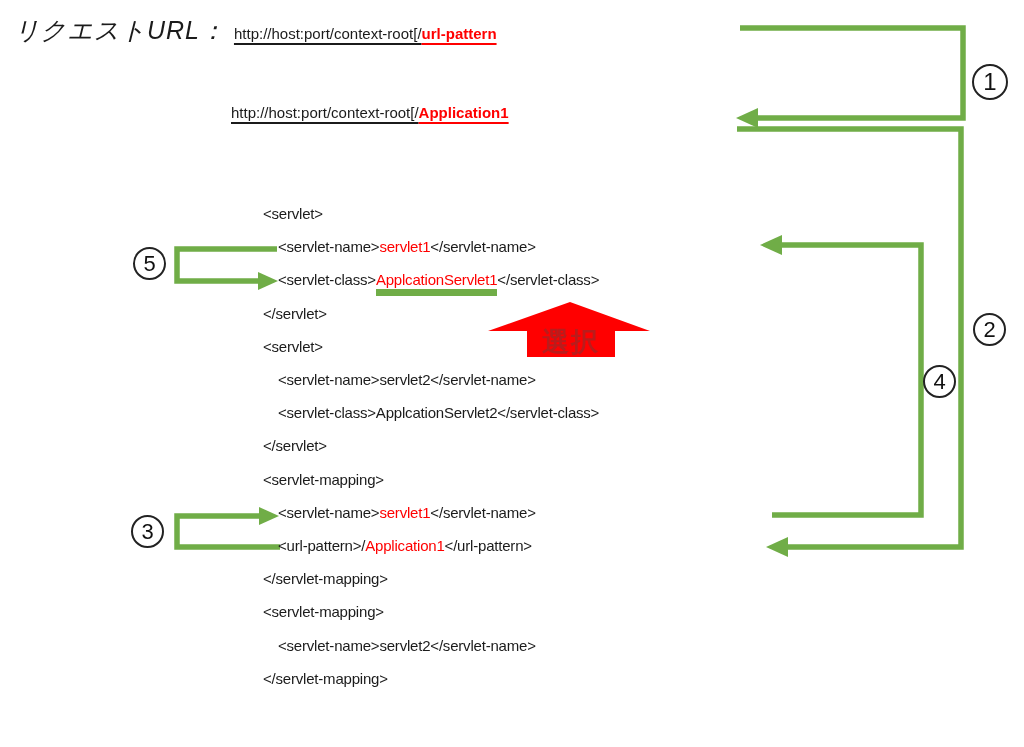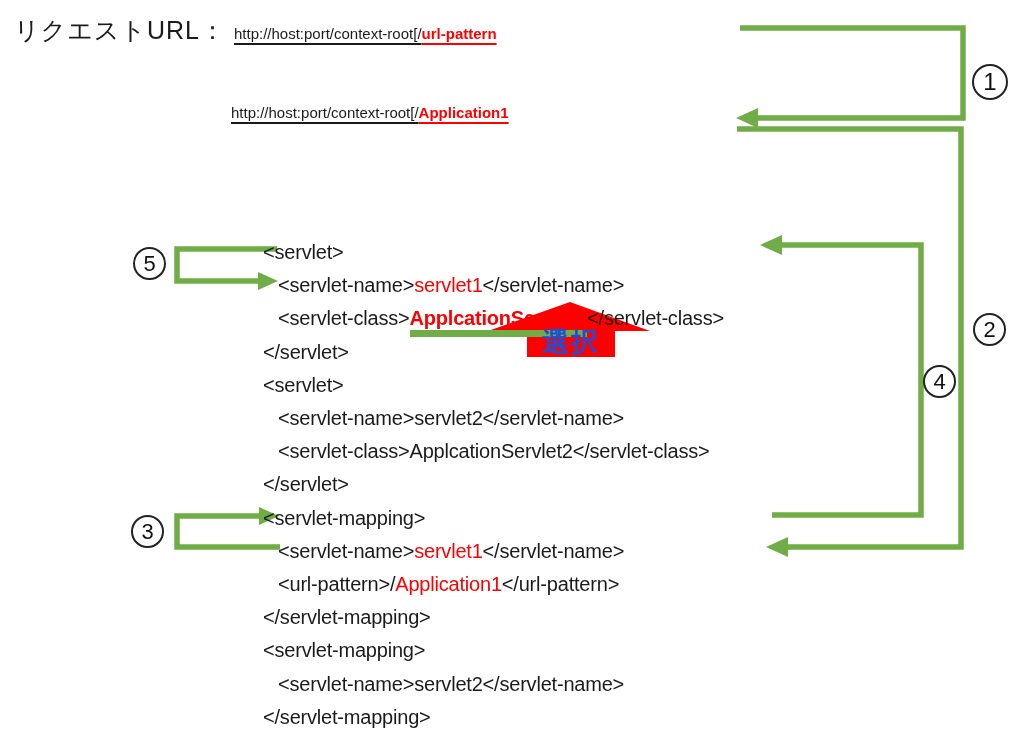--- a/index.html
+++ b/index.html
@@ -31,47 +31,46 @@
   }
   .overlay polygon.arrow-head { fill: var(--green); }
   .overlay polygon.block-arrow { fill: var(--red); }
 
   .title-line {
     position: absolute;
     left: 14px; top: 14px;
     font-size: 25px;
     white-space: nowrap;
   }
-  .title-line .jp-label { letter-spacing: 1px; margin-right: 8px; }
+  .title-line .jp-label { letter-spacing: 1px; margin-right: 8px; font-style: italic; }
   .url {
     font-size: 15px;
     text-decoration: underline;
     text-underline-offset: 4px;
     text-decoration-thickness: 2px;
   }
   .url.hl { color: var(--red); font-weight: 700; }
   .url-line2 {
     position: absolute;
     left: 231px; top: 104px;
     white-space: nowrap;
   }
 
   .code {
     position: absolute;
     left: 263px; top: 197px;
-    font-size: 20px;
+    font-size: 15px;
     line-height: 33.2px;
     letter-spacing: -0.2px;
     white-space: nowrap;
-    margin-top: 39px;
   }
   .code-line.indent { padding-left: 15px; }
   .seg-red  { color: var(--red); font-weight: 400; }
   .seg-redu {
-    color: var(--red); font-weight: 700;
+    color: var(--red); font-weight: 400;
     border-bottom: 7px solid var(--green);
     padding-bottom: 1px;
   }
 
   .badge {
     position: absolute;
     width: 33px; height: 33px;
     border: 2.5px solid #222;
     border-radius: 50%;
     background: #fff;
@@ -88,21 +87,21 @@
   .badge.b4 { left: 923px; top: 365px; }
   .badge.b5 { left: 133px; top: 247px; }
 
   .sel-label {
     position: absolute;
     left: 507px; top: 324px;
     width: 128px;
     text-align: center;
     font-size: 27px;
     font-weight: 600;
-    color: #1d4ed8;
+    color: #b91c1c;
     letter-spacing: 2px;
   }
 </style>
 </head>
 <body>
 
 <div class="canvas">
 
   <svg class="overlay" viewBox="0 0 1024 747">
 

